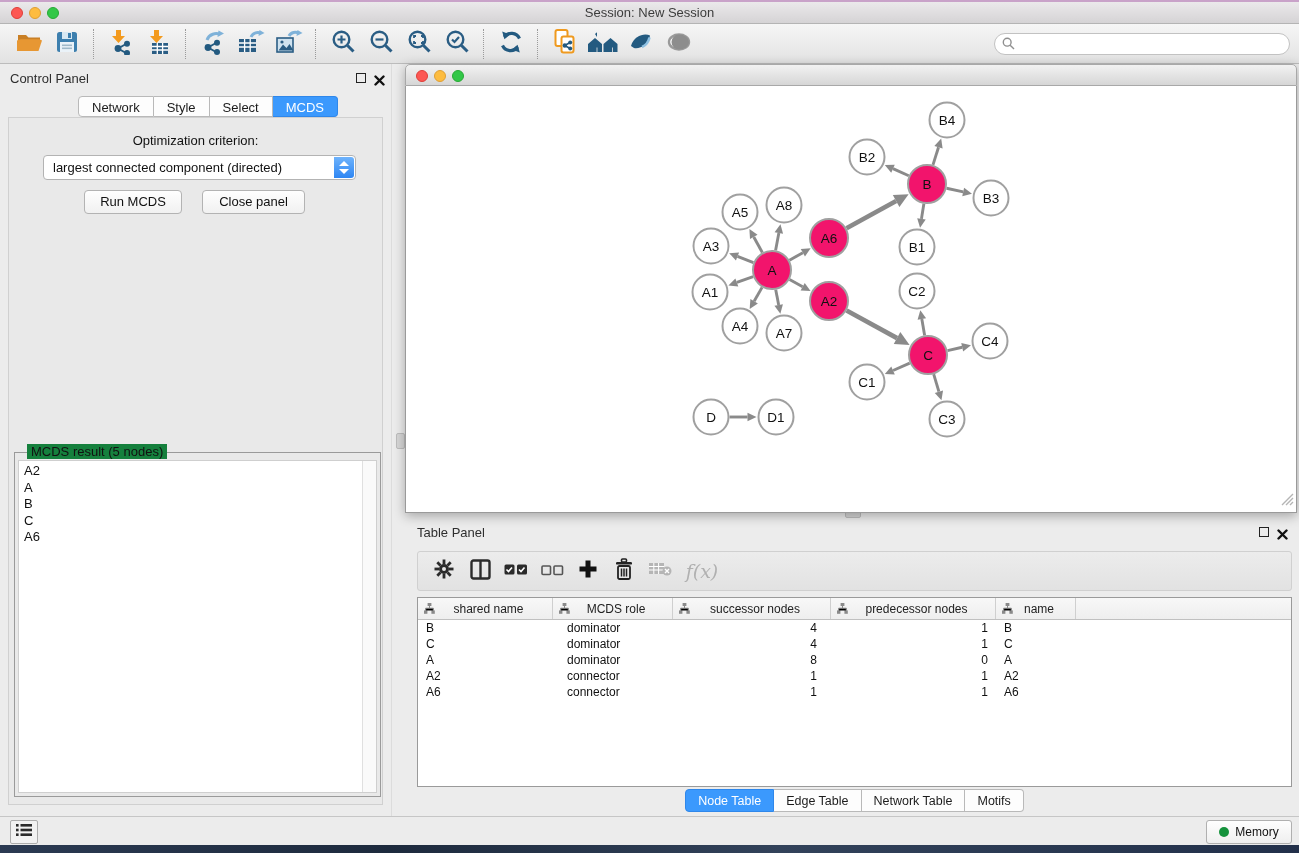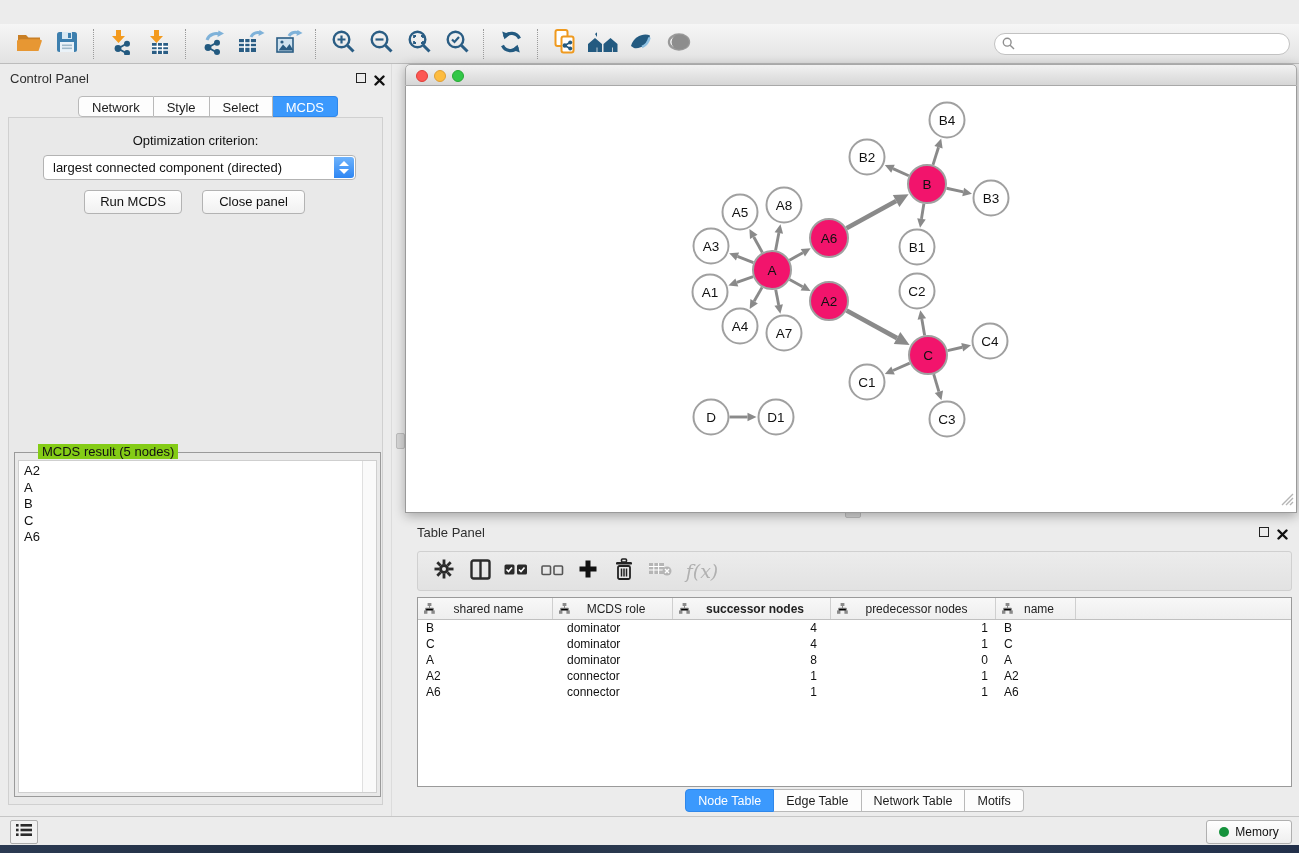--- a/index.html
+++ b/index.html
@@ -50,21 +50,21 @@
     background:linear-gradient(#6eb3fc,#2e86f3);border-radius:0 3px 3px 0;}
   .select .spin i{position:absolute;left:5px;width:0;height:0;border-left:5px solid transparent;
     border-right:5px solid transparent;}
   .select .spin i.up{top:4px;border-bottom:5px solid #fff;}
   .select .spin i.dn{bottom:4px;border-top:5px solid #fff;}
   .pushbtn{position:absolute;height:24px;background:linear-gradient(#fefefe,#f1f1f1);
     border:1px solid #b3b3b3;border-radius:4px;box-sizing:border-box;font-size:13px;
     color:#111;text-align:center;line-height:22px;}
   .fieldset{position:absolute;left:14px;top:452px;width:367px;height:345px;
     border:1px solid #9a9a9a;box-sizing:border-box;}
-  .fieldset .legend{position:absolute;left:23px;top:-9px;background:#84cc16;
+  .fieldset .legend{position:absolute;left:12px;top:-9px;background:#15803d;
     padding:0 4px;font-size:13px;color:#111;}
   .listbox{position:absolute;left:3px;top:7px;right:3px;bottom:3px;background:#fff;
     border:1px solid #cfcfcf;box-sizing:border-box;}
   .listbox .scroll{position:absolute;right:0;top:0;bottom:0;width:13px;background:#fafafa;
     border-left:1px solid #e0e0e0;}
   .ritem{font-size:13px;color:#111;line-height:16.5px;padding-left:5px;}
   .cp-divider{position:absolute;left:391px;top:64px;width:1px;height:752px;background:#dcdcdc;}
   .grip-v{position:absolute;left:396px;top:433px;width:9px;height:16px;background:#d6d6d6;
     border:1px solid #bdbdbd;border-radius:2px;box-sizing:border-box;}
   .grip-h{position:absolute;left:845px;top:510px;width:16px;height:8px;background:#d6d6d6;
@@ -118,20 +118,26 @@
     background:linear-gradient(#fefefe,#efefef);border:1px solid #b0b0b0;border-radius:3px;
     box-sizing:border-box;display:flex;align-items:center;justify-content:center;gap:6px;
     font-size:12px;color:#111;}
   .memdot{width:10px;height:10px;border-radius:50%;background:#15923c;}
 </style>
 </head>
 <body>
 
 <div class="app">
 
+  <div class="titlebar">
+    <span class="tl red"></span>
+    <span class="tl yellow"></span>
+    <span class="tl green"></span>
+    <span class="title">Session: New Session</span>
+  </div>
 
   <div class="toolbar">
     <div style="width:10px"></div>
     <div class="tbtn">
         <span>
       <svg width="27" height="24" viewBox="0 0 27 24">
             <path d="M2 5h8l2.5 2.5H24v3H2z" fill="#c97f25"></path>
             <path d="M1 10.5l3.5-1.2h19L26 10.5 22.5 21H1z" fill="#e79733"></path>
           </svg></span>
       </div>
@@ -626,21 +632,21 @@
                 <rect x="0" y="7.4" width="3.4" height="3.4"></rect>
                 <rect x="7.4" y="7.4" width="3.4" height="3.4"></rect>
               </g>
               <g stroke="#8a8a8a" stroke-width="1">
                 <path d="M5.5 3v2.2M1.7 7.4V5.2h7.6v2.2"></path>
               </g>
             </svg>
           </span>
           <span class="thlabel">MCDS role</span>
         </div>
-        <div class="th" style="width: 158px; font-weight: bold;">
+        <div class="th" style="width: 158px;">
           <span class="thicon">
             <svg width="11" height="11" viewBox="0 0 11 11">
               <g fill="#8a8a8a">
                 <rect x="3.6" y="0" width="3.8" height="3"></rect>
                 <rect x="0" y="7.4" width="3.4" height="3.4"></rect>
                 <rect x="7.4" y="7.4" width="3.4" height="3.4"></rect>
               </g>
               <g stroke="#8a8a8a" stroke-width="1">
                 <path d="M5.5 3v2.2M1.7 7.4V5.2h7.6v2.2"></path>
               </g>

